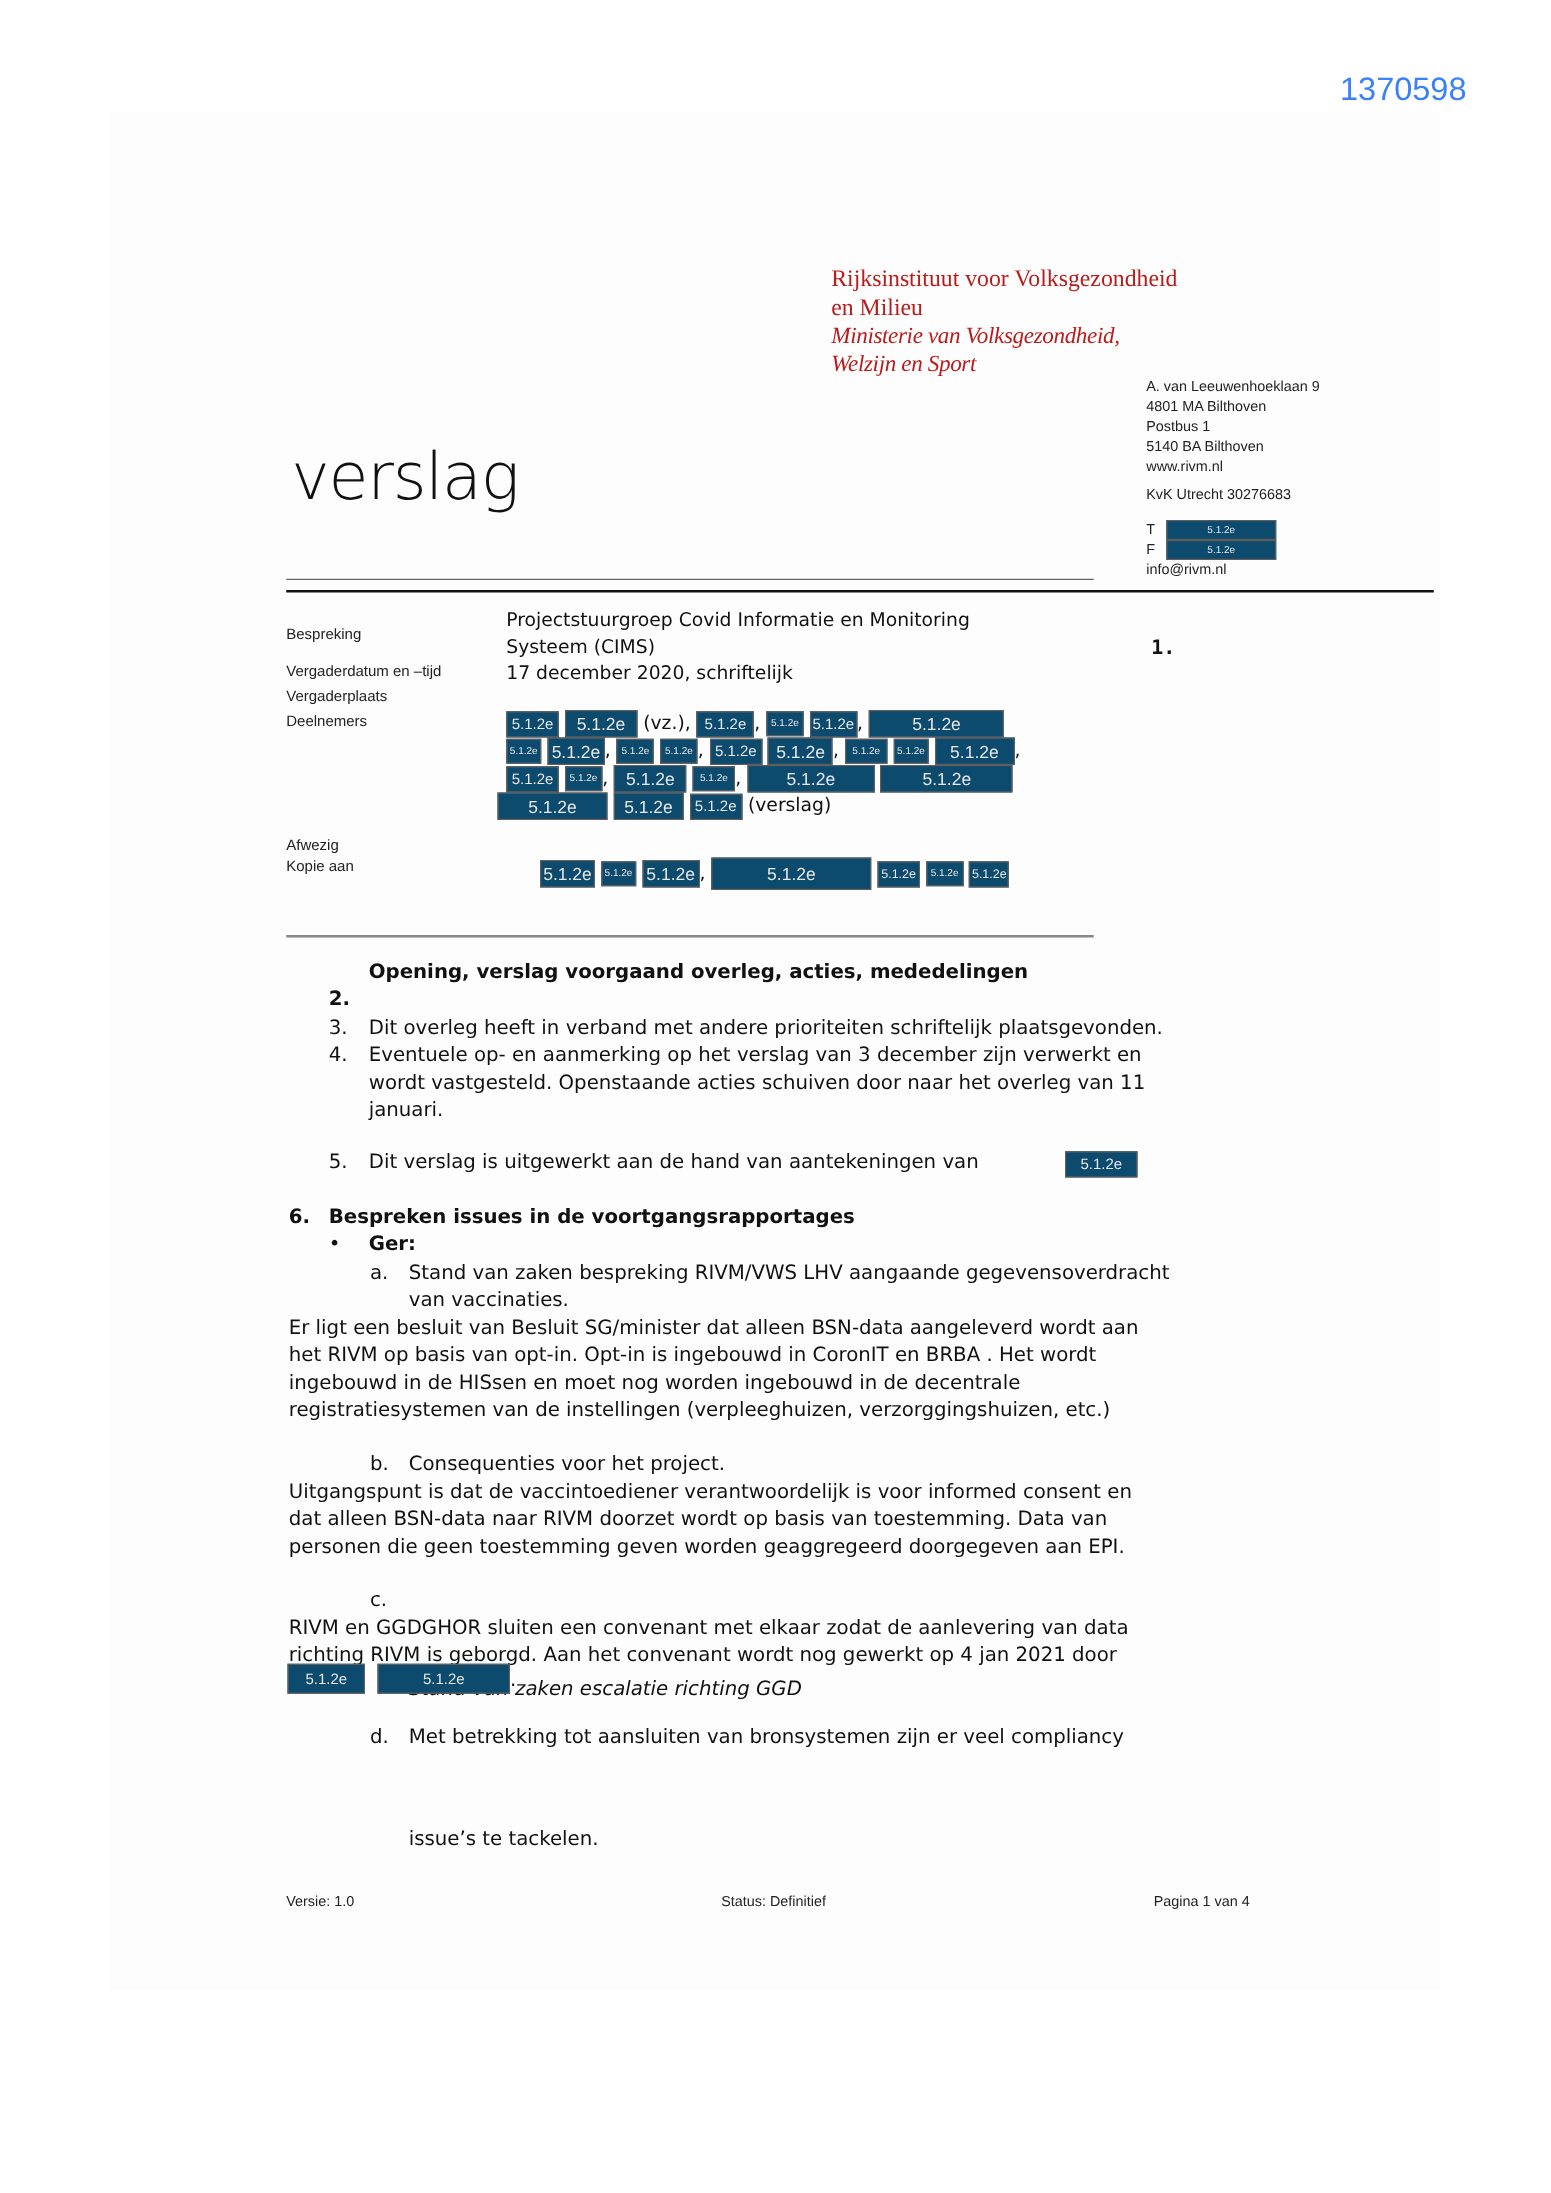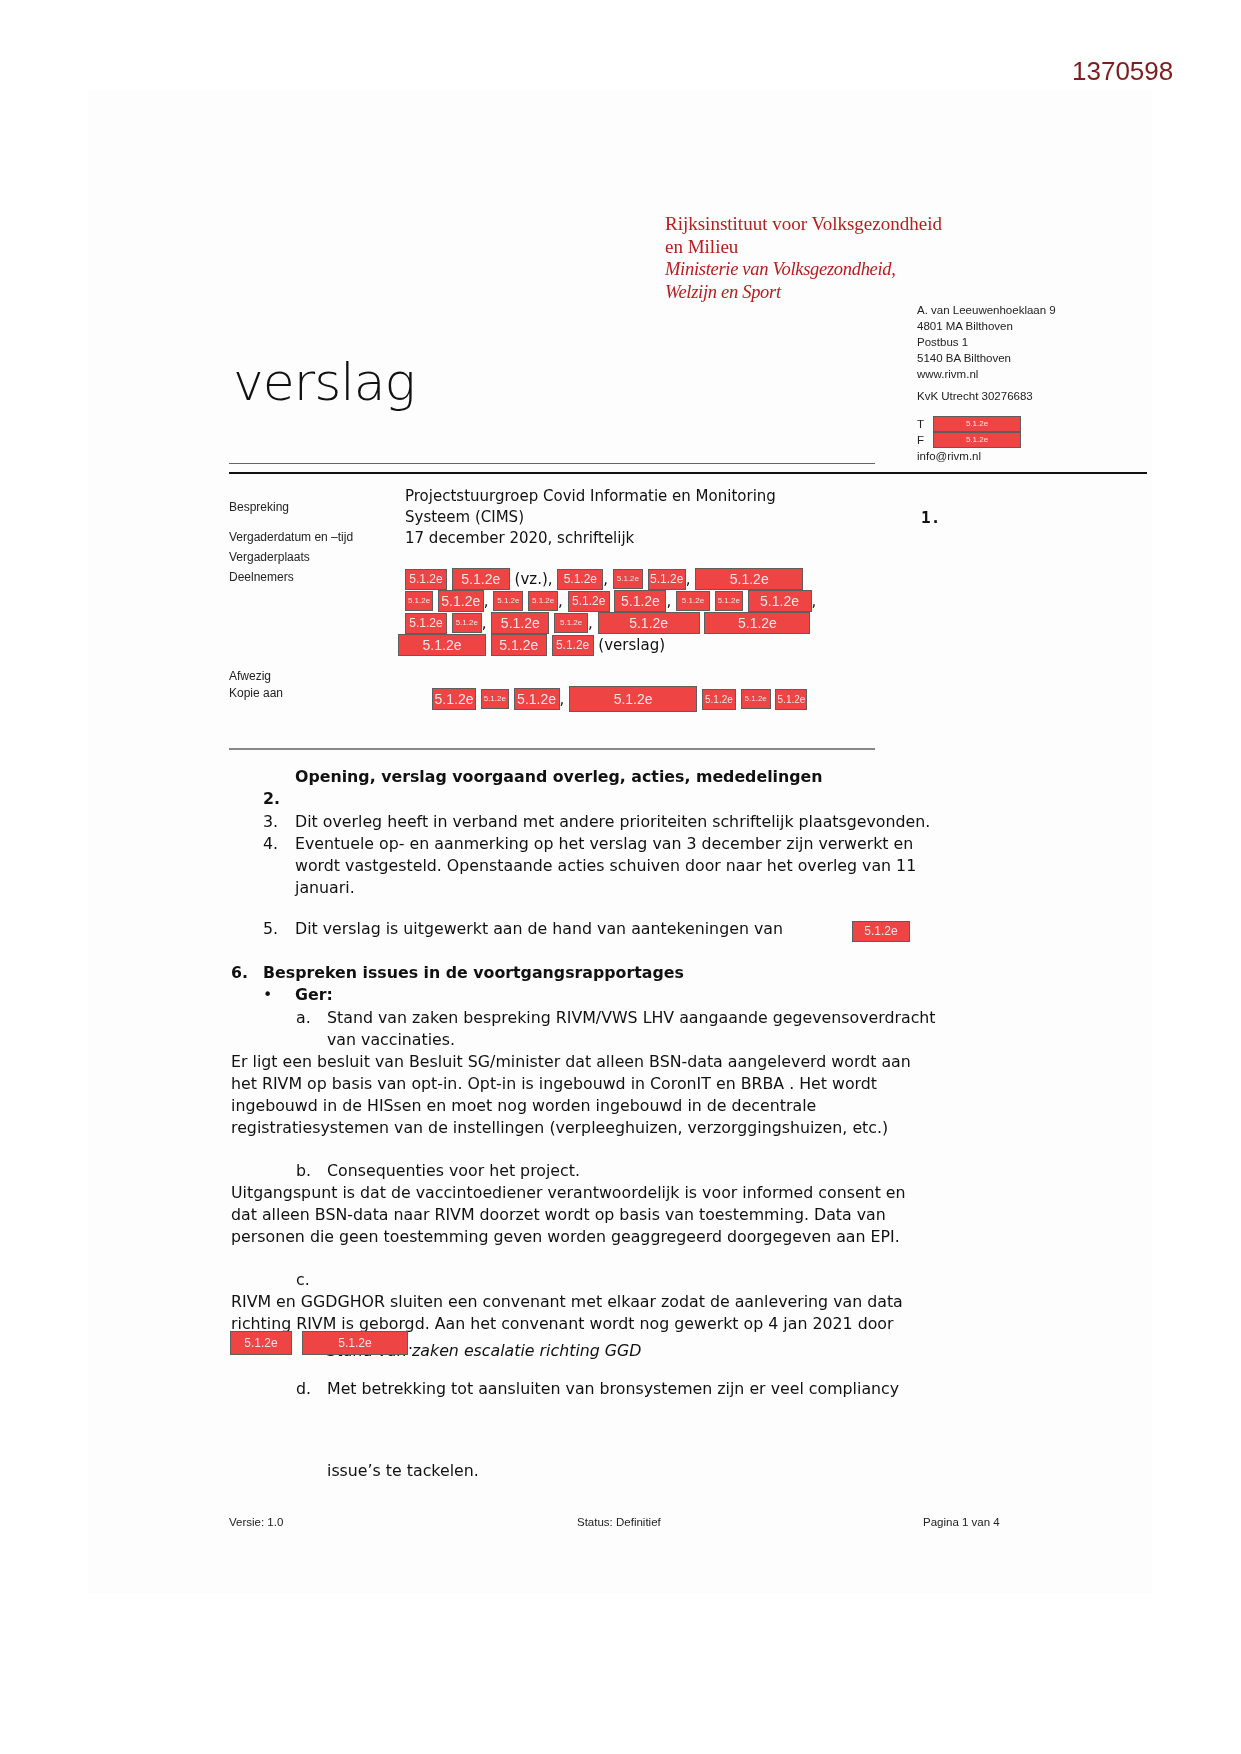--- a/index.html
+++ b/index.html
@@ -1,33 +1,33 @@
 <!DOCTYPE html>
 <html><head>
 <meta charset="utf-8">
 <style>
   html, body { margin: 0; padding: 0; background: #ffffff; }
   body { width: 1241px; height: 1754px; position: relative; overflow: hidden; font-family: "DejaVu Sans", sans-serif; color: #111; }
-  .doc-id { position: absolute; left: 1072px; top: 56px; font-family: "Liberation Sans", sans-serif; font-size: 26px; color: #7f1d1d; }
+  .doc-id { position: absolute; left: 1072px; top: 56px; font-family: "Liberation Sans", sans-serif; font-size: 26px; color: #3b82f6; }
   .page { position: absolute; left: 88px; top: 90px; width: 1064px; height: 1503px; background: #fdfdfd; }
   .abs { position: absolute; }
   .org { left: 665px; top: 212px; font-family: "Liberation Serif", serif; font-size: 19px; line-height: 23px; color: #b91c1c; }
   .org .it { font-style: italic; font-size: 18.5px; letter-spacing: -0.3px; }
   .addr { left: 917px; top: 302px; font-family: "Liberation Sans", sans-serif; font-size: 11.5px; line-height: 16px; color: #222; }
   .addr .gap { height: 6px; }
   .addr .tf { display: flex; align-items: center; height: 16px; }
   .addr .tf span.lbl { width: 16px; }
   .title { left: 233px; top: 352px; font-family: "DejaVu Sans", sans-serif; font-size: 52px; font-weight: 300; letter-spacing: -1px; color: #111; }
   .rule-thin { left: 229px; top: 463px; width: 646px; height: 1px; background: #666; }
   .rule-thick { left: 229px; top: 472px; width: 918px; height: 2px; background: #111; }
   .rule-bottom { left: 229px; top: 748px; width: 646px; height: 2px; background: #888; }
   .meta-label { font-family: "Liberation Sans", sans-serif; font-size: 12px; color: #222; left: 229px; }
   .meta-val { font-family: "DejaVu Sans", sans-serif; font-size: 15px; color: #111; left: 405px; line-height: 21px; }
   .num1 { left: 921px; top: 508px; font-family: "DejaVu Sans Mono", monospace; font-weight: bold; font-size: 16px; }
-  .red { display: inline-block; background: #ef4444; color: #e8e8e8; font-family: "Liberation Sans", sans-serif; text-align: center; vertical-align: middle; border: 1px solid #5e5e5e; }
+  .red { display: inline-block; background: #0c4a6e; color: #e8e8e8; font-family: "Liberation Sans", sans-serif; text-align: center; vertical-align: middle; border: 1px solid #5e5e5e; }
   .rlg { font-size: 14px; height: 20px; line-height: 20px; }
   .rsm { font-size: 8px; height: 18px; line-height: 18px; }
   .rmd { font-size: 12px; height: 19px; line-height: 19px; }
   .body-text { font-family: "DejaVu Sans", sans-serif; font-size: 15.8px; line-height: 21.5px; color: #111; }
   .footer { font-family: "Liberation Sans", sans-serif; font-size: 11.5px; color: #222; top: 1516px; }
   .pline { position: absolute; white-space: nowrap; }
 </style>
 </head>
 <body>
 

